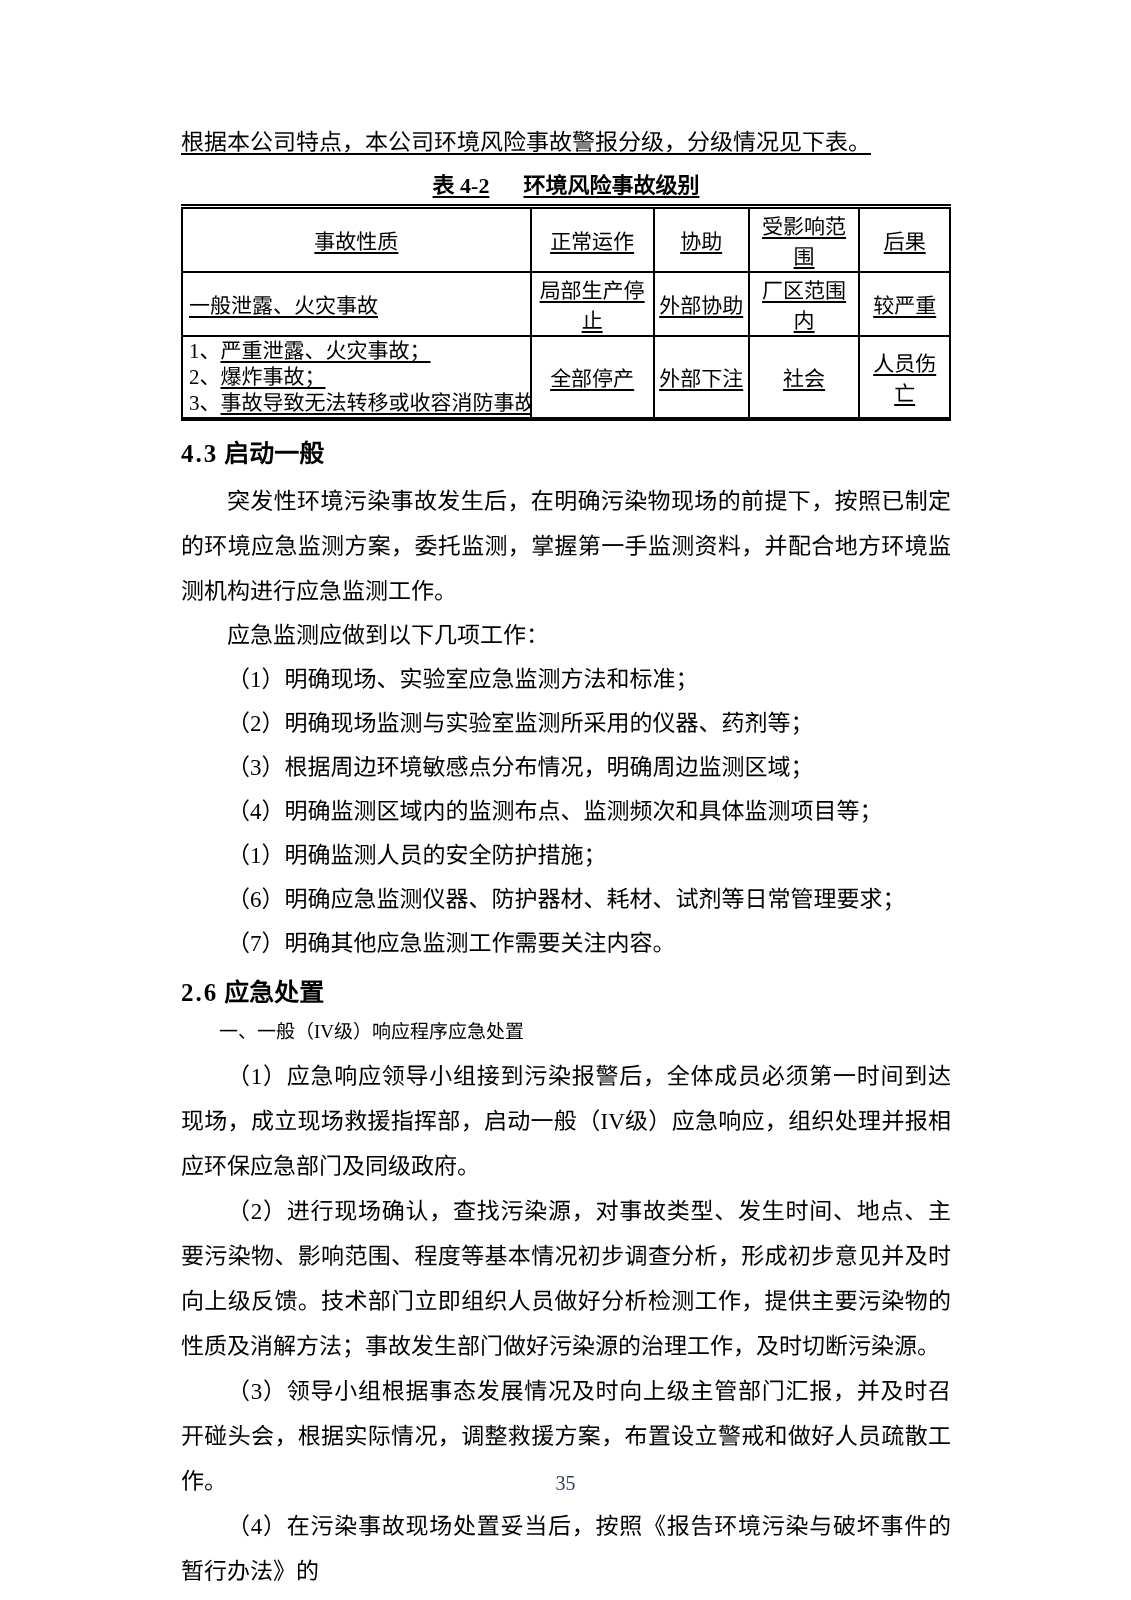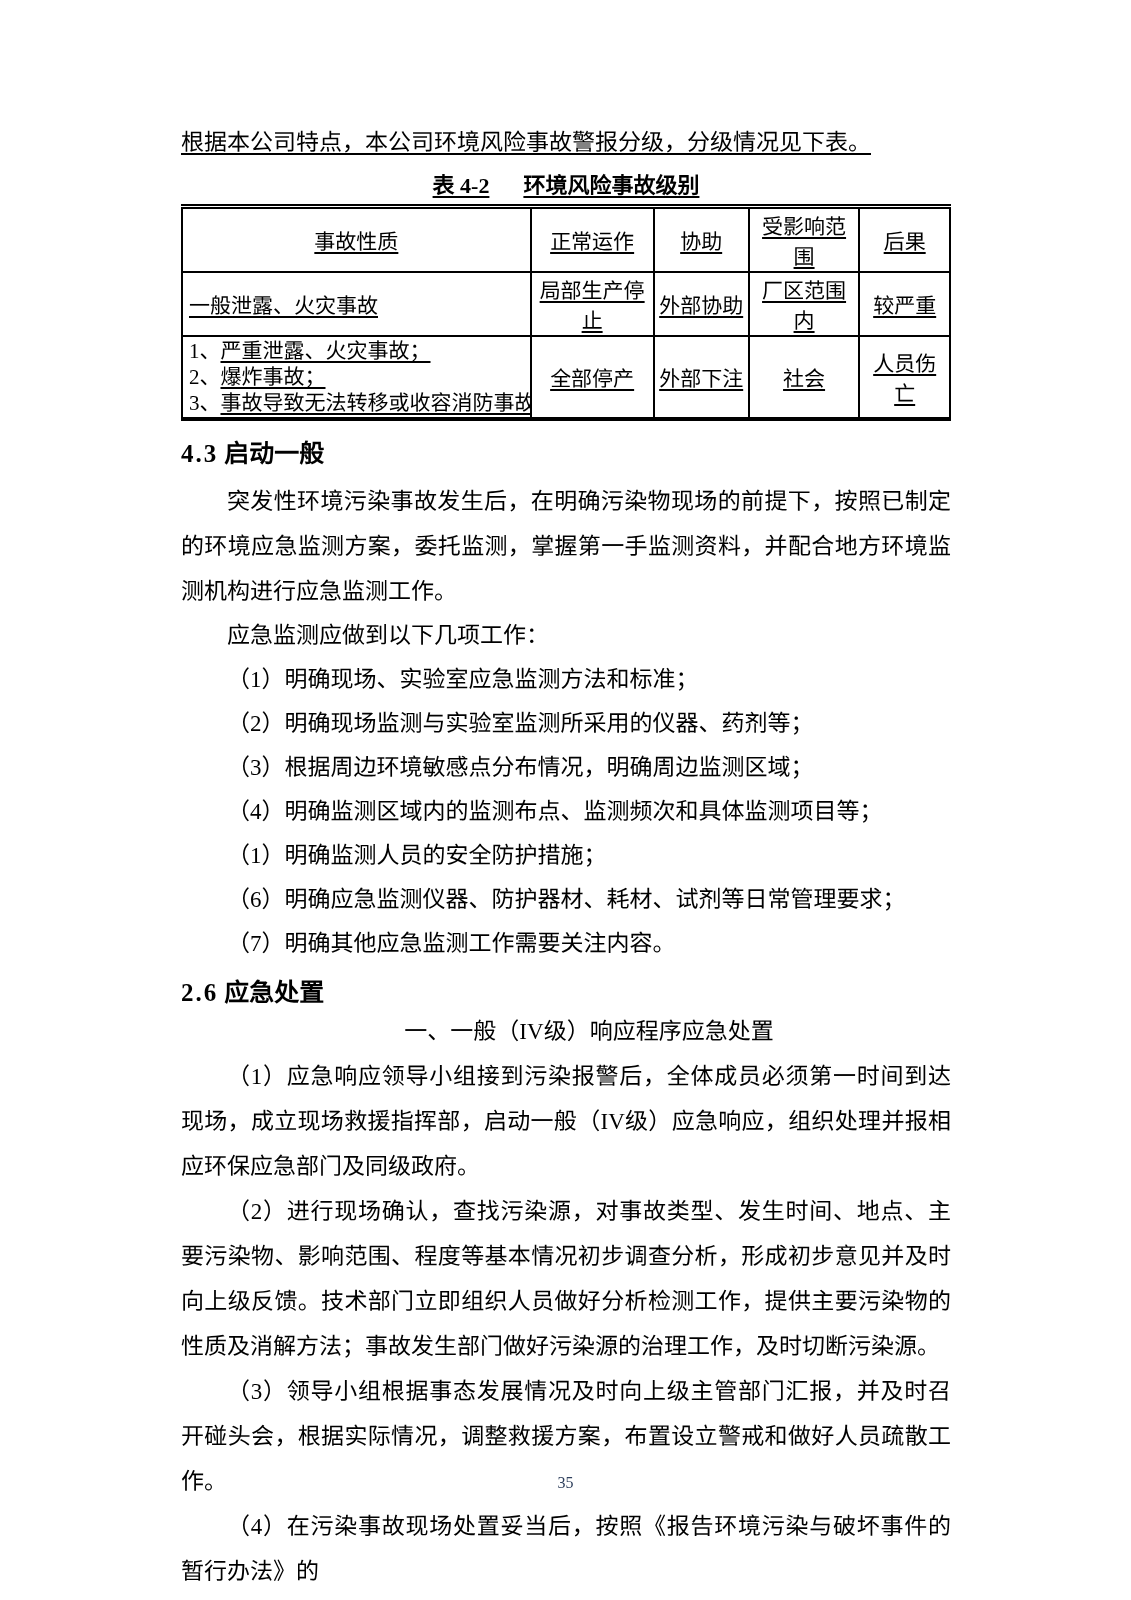--- a/index.html
+++ b/index.html
@@ -101,35 +101,34 @@
   }
   .num-list { margin: 0; padding: 0; list-style: none; }
   .num-list li {
     font-size: 23px;
     line-height: 44px;
     text-indent: 2em;
     white-space: nowrap;
   }
   .sub-heading {
     margin: 0;
-    font-size: 23px;
+    font-size: 19px;
     line-height: 44px;
     text-indent: 2em;
     font-weight: normal;
-    text-align: center;
   }
   .sec44-heading { margin-top: 10px; }
   
   .footer {
     position: absolute;
     top: 1470px;
     left: 0;
     width: 100%;
     text-align: center;
-    font-size: 16px;
+    font-size: 20px;
     line-height: 26px;
     color: #2e3f5c;
   }
 </style>
 </head>
 <body>
 
 <div class="page">
   <div class="content">
 

